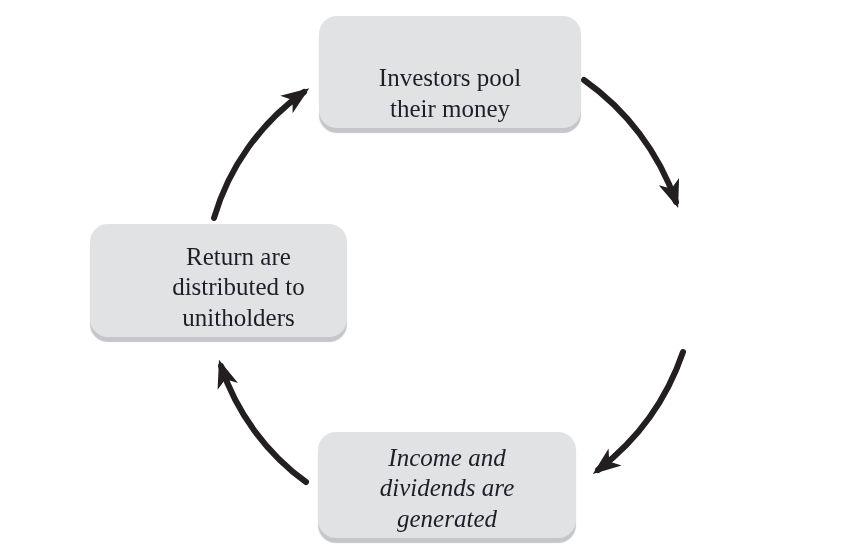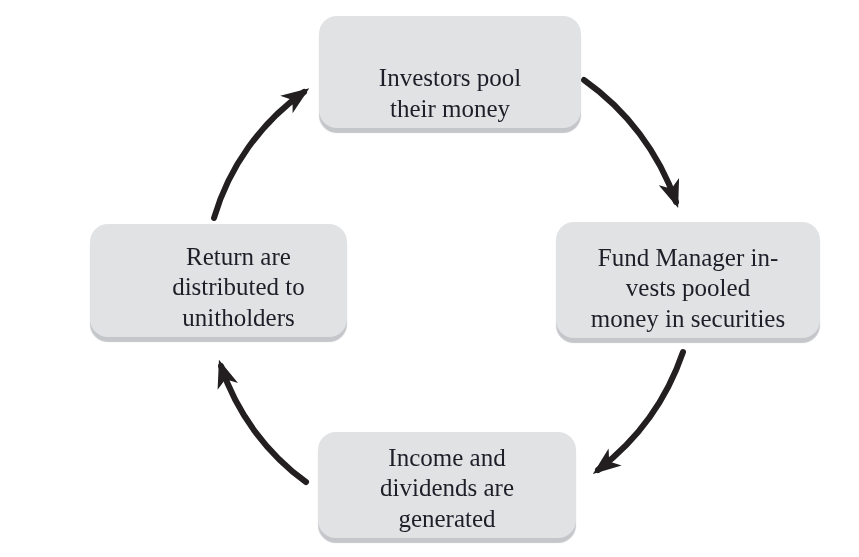--- a/index.html
+++ b/index.html
@@ -40,21 +40,21 @@
     text-align: center;
     font-size: 25px;
     line-height: 1.22;
     color: #1e1e28;
     white-space: pre-line;
     box-sizing: border-box;
     padding: 4px 8px;
   }
   .node-top    { left: 319px; top: 16px;  width: 262px; height: 112px; }
   .node-right  { left: 556px; top: 222px; width: 264px; height: 116px; }
-  .node-bottom { left: 318px; top: 432px; width: 258px; height: 106px; }
+  .node-bottom { left: 318px; top: 432px; width: 258px; height: 106px; font-style: italic; }
   .node-left   { left: 90px;  top: 224px; width: 257px; height: 113px; padding-left: 48px; }
 </style>
 </head>
 <body>
 
 <div class="canvas">
 
   <svg class="arrow-layer" viewBox="0 0 859 557" xmlns="http://www.w3.org/2000/svg">
     <defs>
       <marker id="arrowhead" markerUnits="userSpaceOnUse" markerWidth="28" markerHeight="22" viewBox="0 0 26 20" refX="20" refY="10" orient="auto">
@@ -65,25 +65,20 @@
     <path class="cycle-arrow" d="M 683 352 A 250 250 0 0 1 598 470" marker-end="url(#arrowhead)"></path>
     <path class="cycle-arrow" d="M 306 482 A 235 235 0 0 1 221 366" marker-end="url(#arrowhead)"></path>
     <path class="cycle-arrow" d="M 214 218 A 235 235 0 0 1 304 92" marker-end="url(#arrowhead)"></path>
   </svg>
 
   <div class="node node-top">
     <span>Investors pool
 their money</span>
   </div>
 
-  <div class="node node-right">
-    <span>Fund Manager in-
-vests pooled
-money in securities</span>
-  </div>
 
   <div class="node node-bottom">
     <span>Income and
 dividends are
 generated</span>
   </div>
 
   <div class="node node-left">
     <span>Return are
 distributed to

